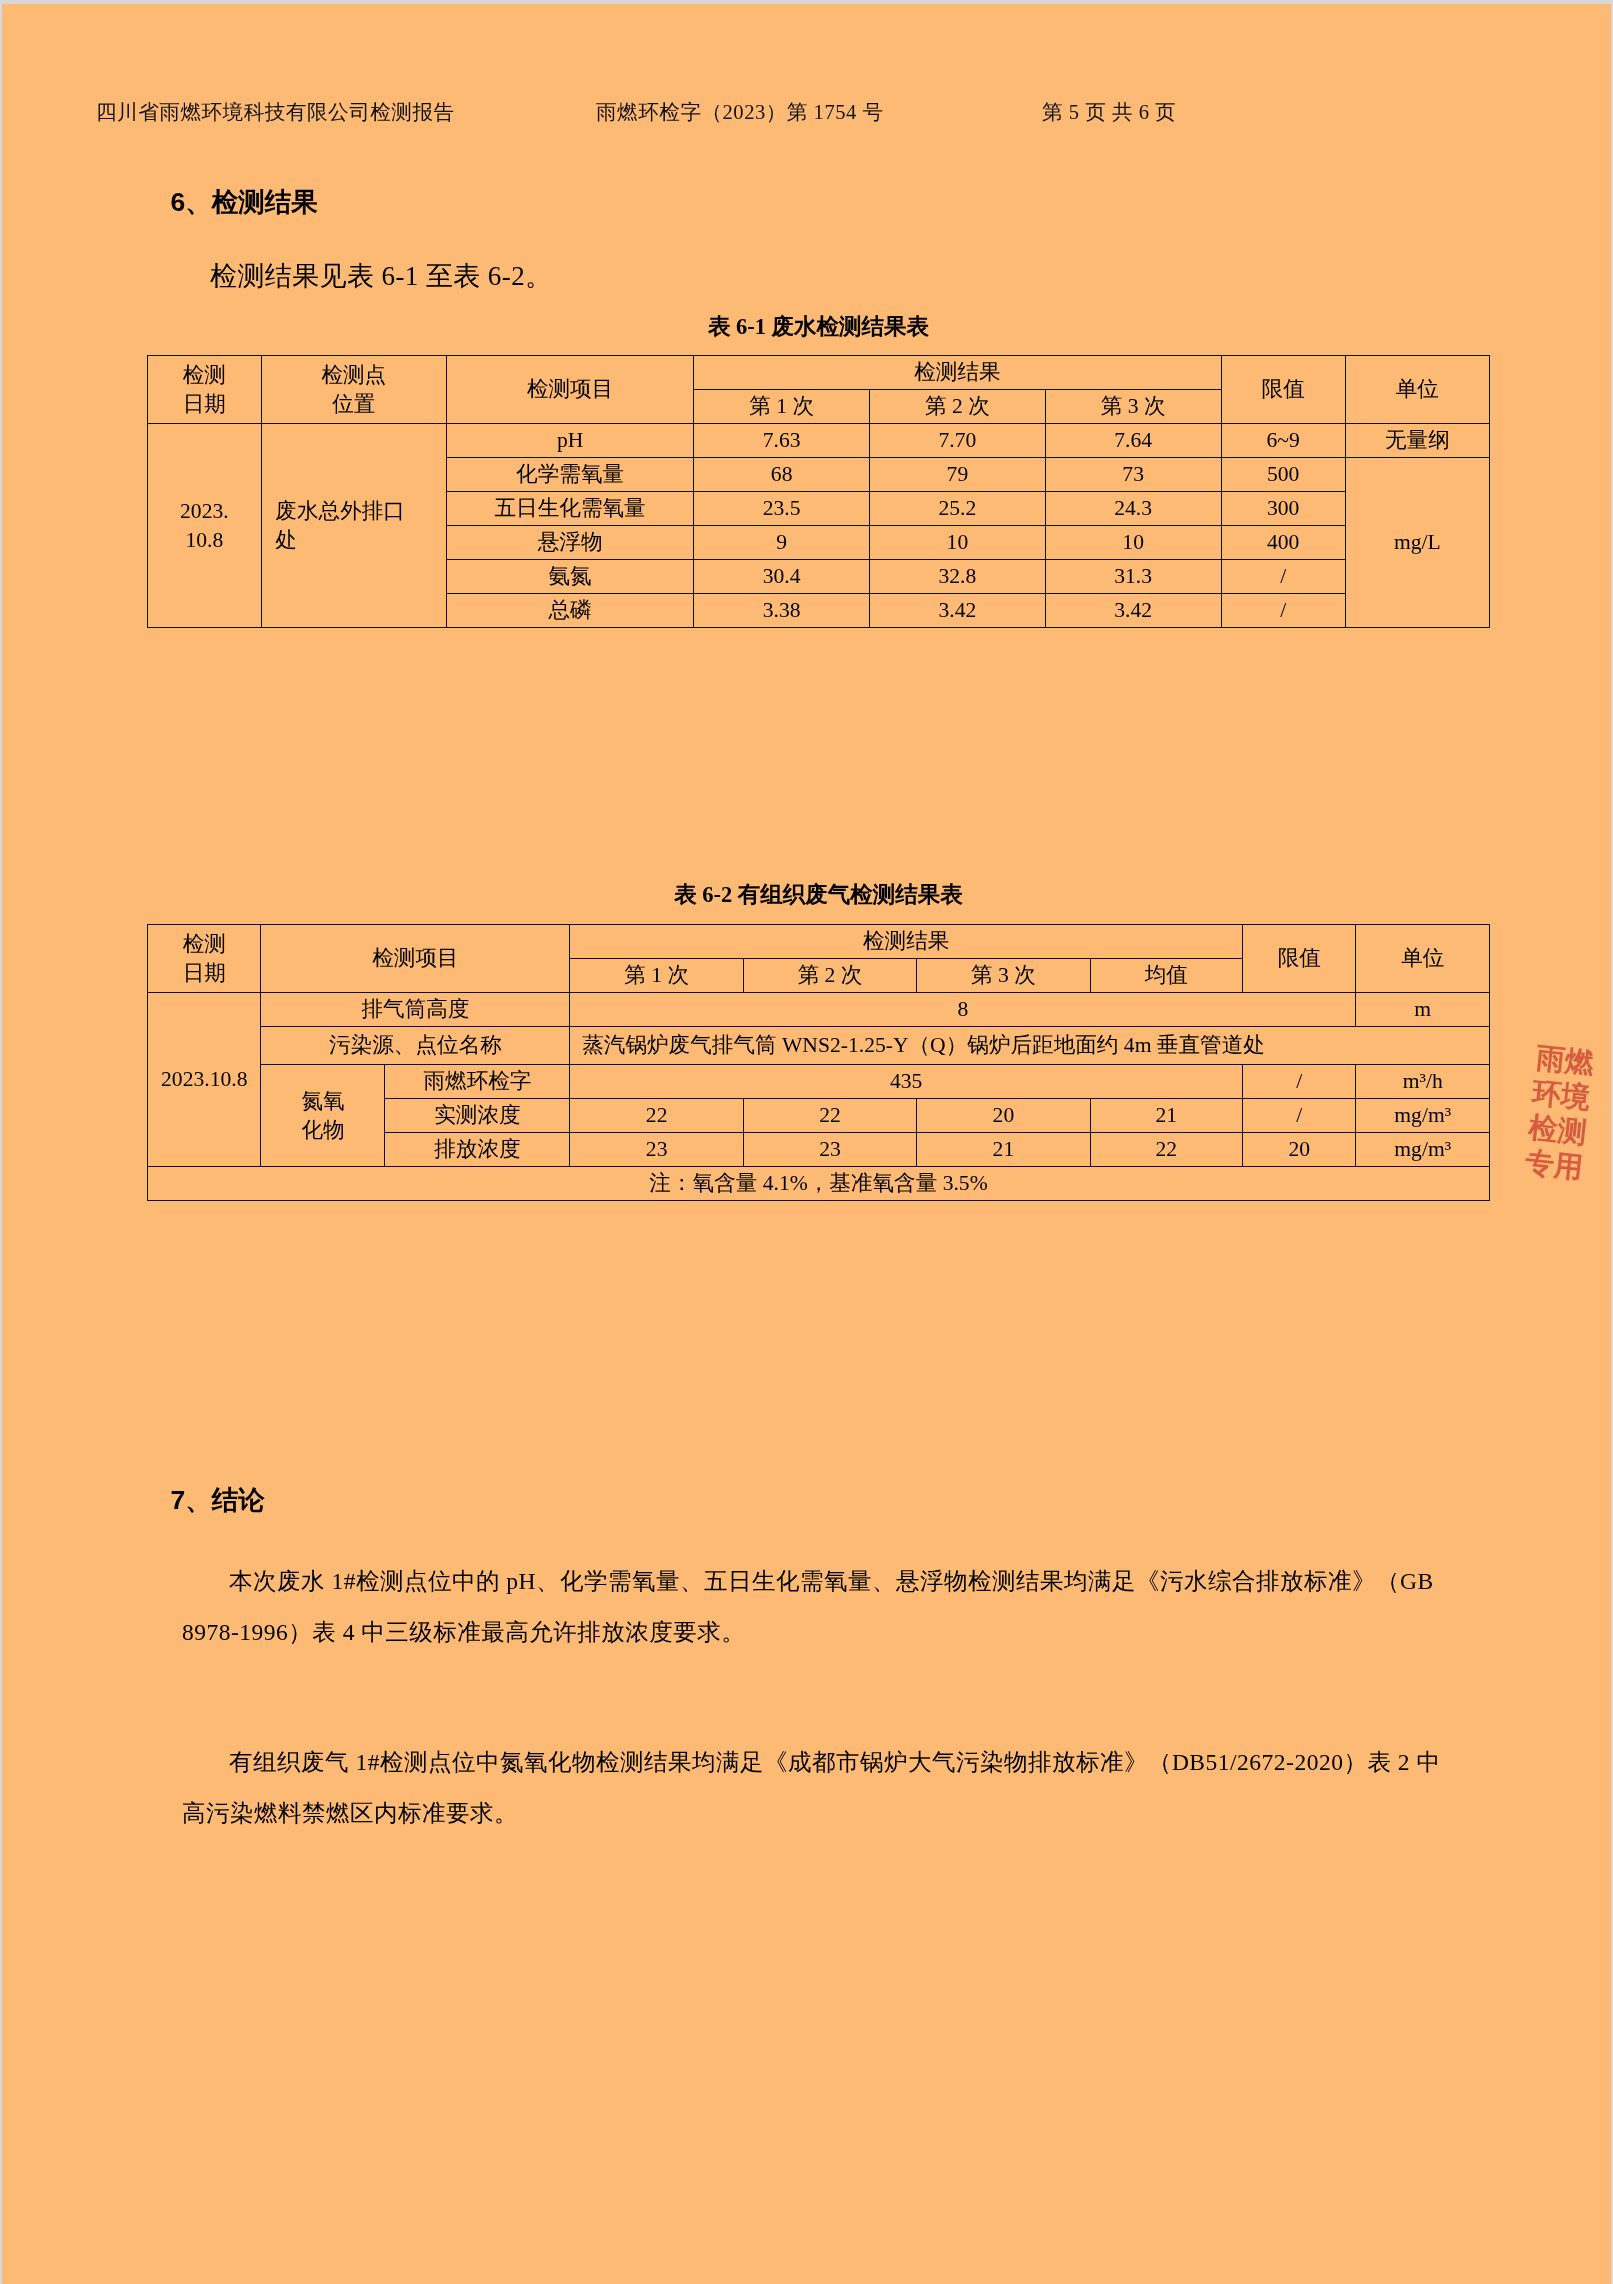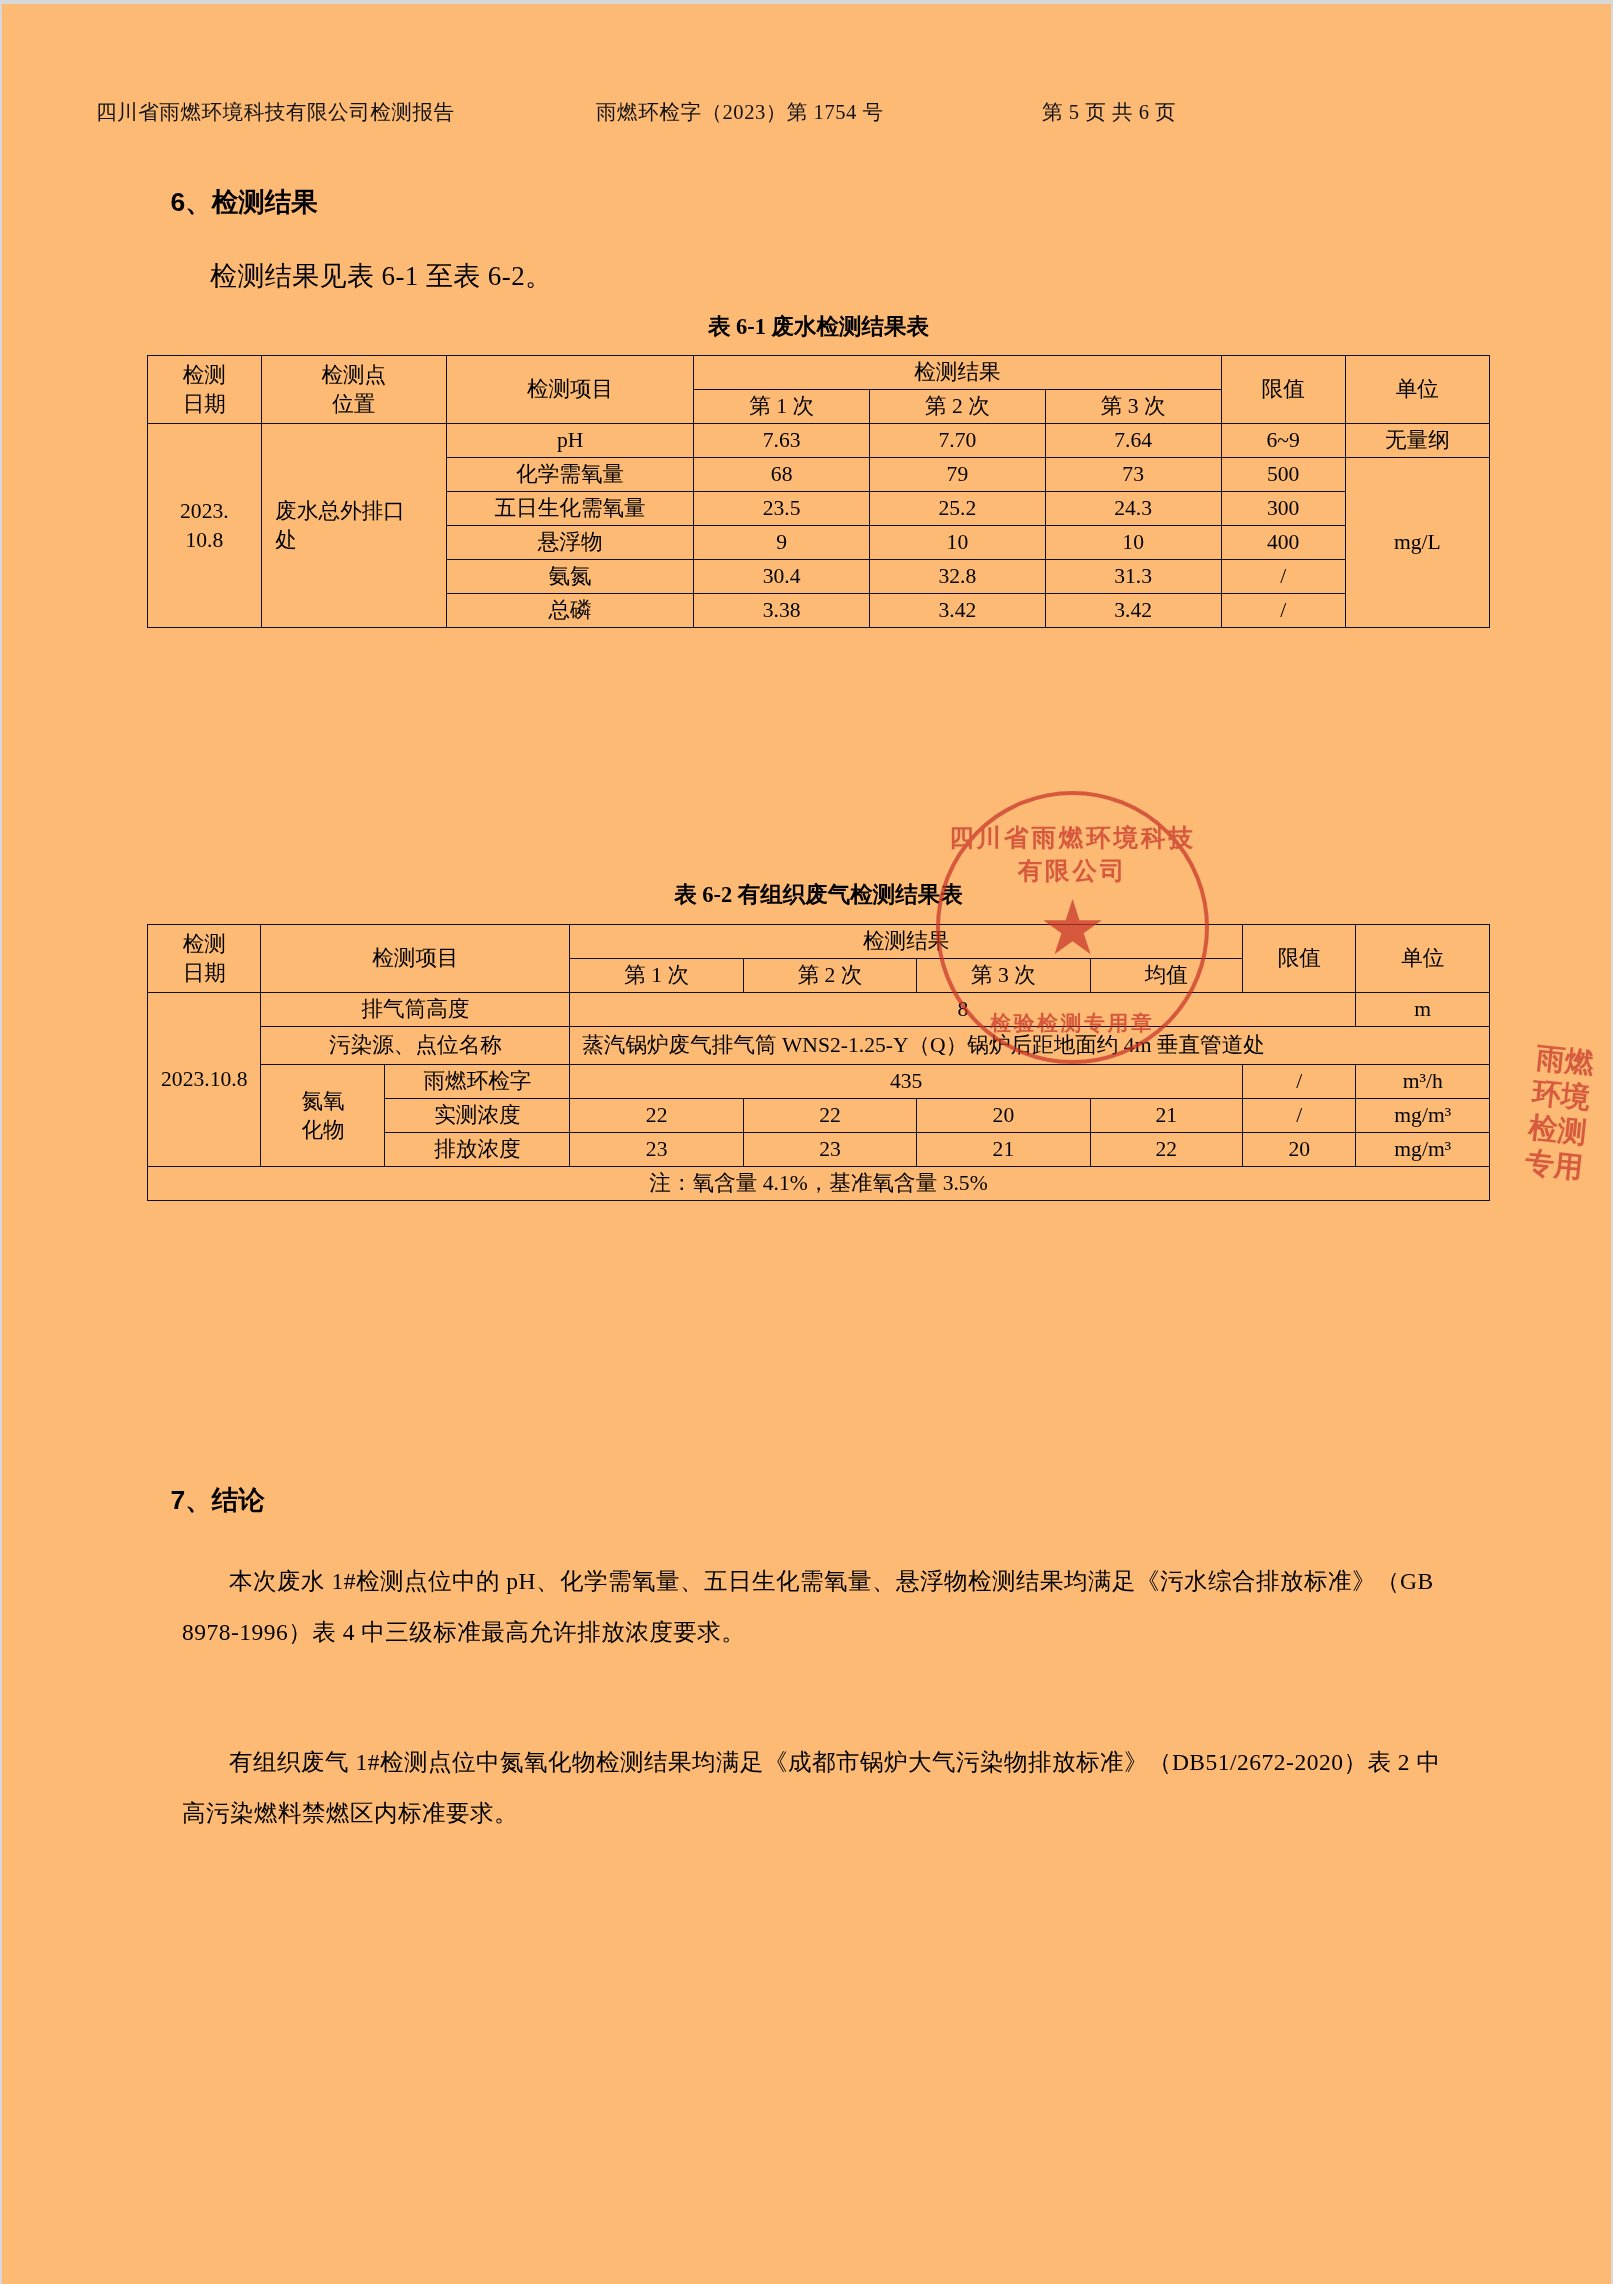--- a/index.html
+++ b/index.html
@@ -308,25 +308,20 @@
         <td>22</td>
         <td>20</td>
         <td>mg/m³</td>
       </tr>
       <tr>
         <td colspan="9">注：氧含量 4.1%，基准氧含量 3.5%</td>
       </tr>
     </tbody>
       </table>
 
-    <div class="stamp">
-      <div class="arc-top">四川省雨燃环境科技有限公司</div>
-      <div class="star">★</div>
-      <div class="arc-bot">检验检测专用章</div>
-    </div>
 
     <div class="sec-title" style="left:23.5px; top:1470px;">7、结论</div>
 
     <div class="para concl-para" style="left:35px; top:1544px; width:1264px;">本次废水 1#检测点位中的 pH、化学需氧量、五日生化需氧量、悬浮物检测结果均满足《污水综合排放标准》（GB 8978-1996）表 4 中三级标准最高允许排放浓度要求。</div>
     <div class="para concl-para" style="left:35px; top:1725px; width:1264px;">有组织废气 1#检测点位中氮氧化物检测结果均满足《成都市锅炉大气污染物排放标准》（DB51/2672-2020）表 2 中高污染燃料禁燃区内标准要求。</div>
 
   </div>
 
   <div class="stamp-side">雨燃环境检测专用</div>
 

